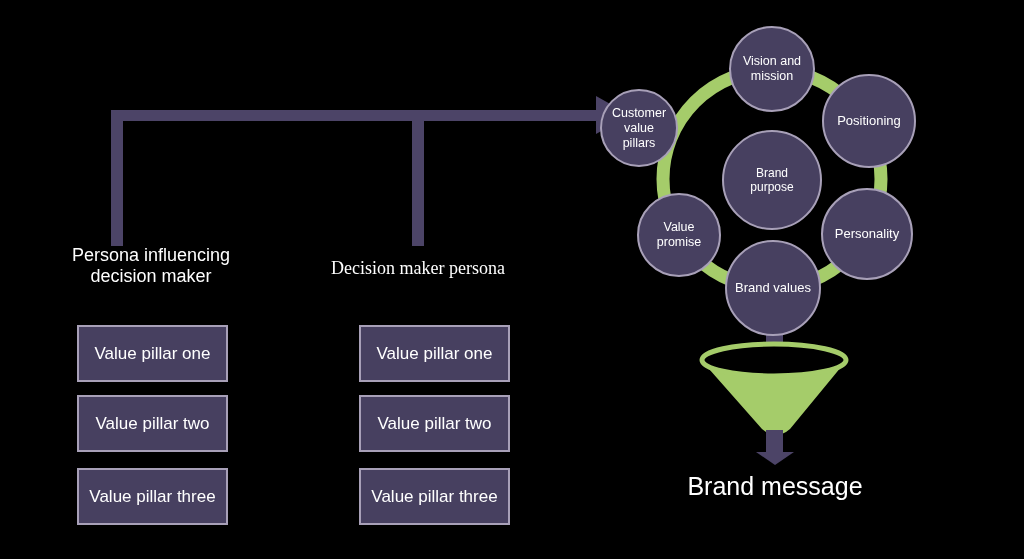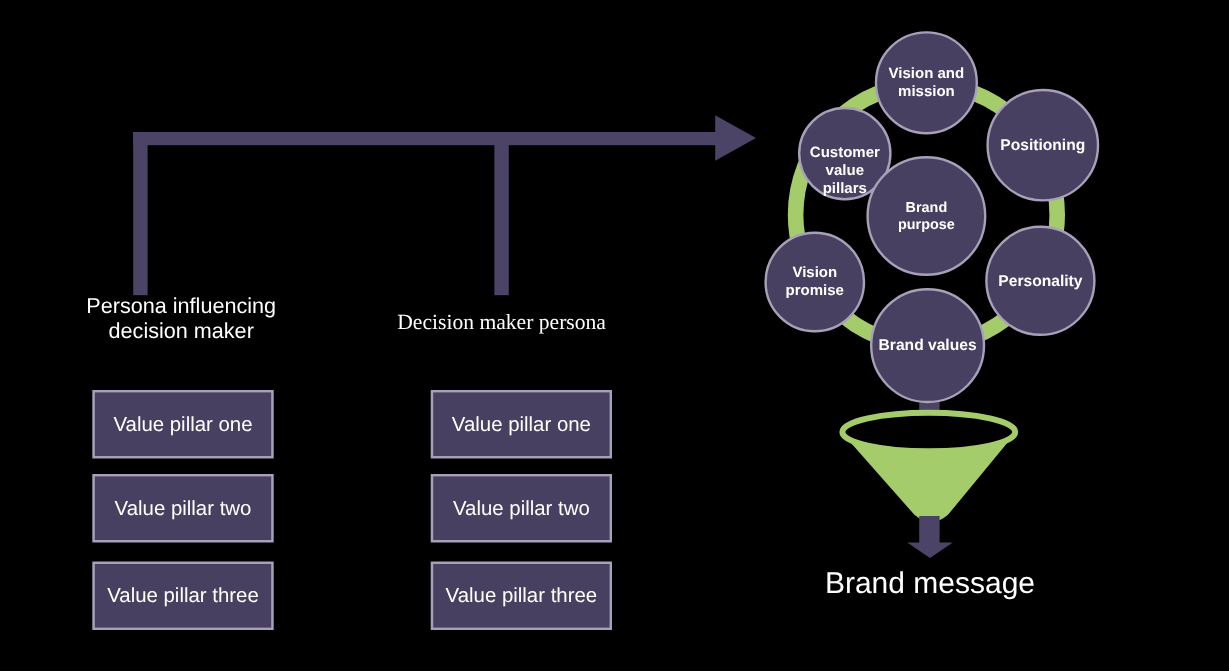--- a/index.html
+++ b/index.html
@@ -38,26 +38,26 @@
     text-align:right;
   }
   .wheel-node{
     position:absolute;
     border-radius:50%;
     background:var(--shape-fill);
     border:2px solid var(--shape-border);
     color:var(--text);
     display:flex;align-items:center;justify-content:center;
     text-align:center;
-    font-weight:700;
+    font-weight:400;
   }
   .wheel-node span{display:block;line-height:1.2;}
   .node-vision{left:729px;top:26px;width:86px;height:86px;font-size:12.5px;}
   .node-vision span{width:68px;}
-  .node-customer{left:665px;top:89px;width:78px;height:78px;font-size:12.5px;align-items:flex-end;}
+  .node-customer{left:600px;top:89px;width:78px;height:78px;font-size:12.5px;}
   .node-customer span{width:62px;}
   .node-positioning{left:822px;top:74px;width:94px;height:94px;font-size:13px;}
   .node-positioning span{width:86px;}
   .node-purpose{left:722px;top:130px;width:100px;height:100px;font-size:12px;}
   .node-purpose span{width:64px;}
   .node-promise{left:637px;top:193px;width:84px;height:84px;font-size:12.5px;}
   .node-promise span{width:60px;}
   .node-personality{left:821px;top:188px;width:92px;height:92px;font-size:13px;}
   .node-personality span{width:86px;}
   .node-values{left:725px;top:240px;width:96px;height:96px;font-size:13px;}
@@ -120,21 +120,21 @@
   <div class="wheel-node node-customer">
     <span>Customer value pillars</span>
   </div>
   <div class="wheel-node node-positioning">
     <span>Positioning</span>
   </div>
   <div class="wheel-node node-purpose">
     <span>Brand purpose</span>
   </div>
   <div class="wheel-node node-promise">
-    <span>Vision promise</span>
+    <span>Value promise</span>
   </div>
   <div class="wheel-node node-personality">
     <span>Personality</span>
   </div>
   <div class="wheel-node node-values">
     <span>Brand values</span>
   </div>
 
   <div class="output-label">Brand message</div>
 

